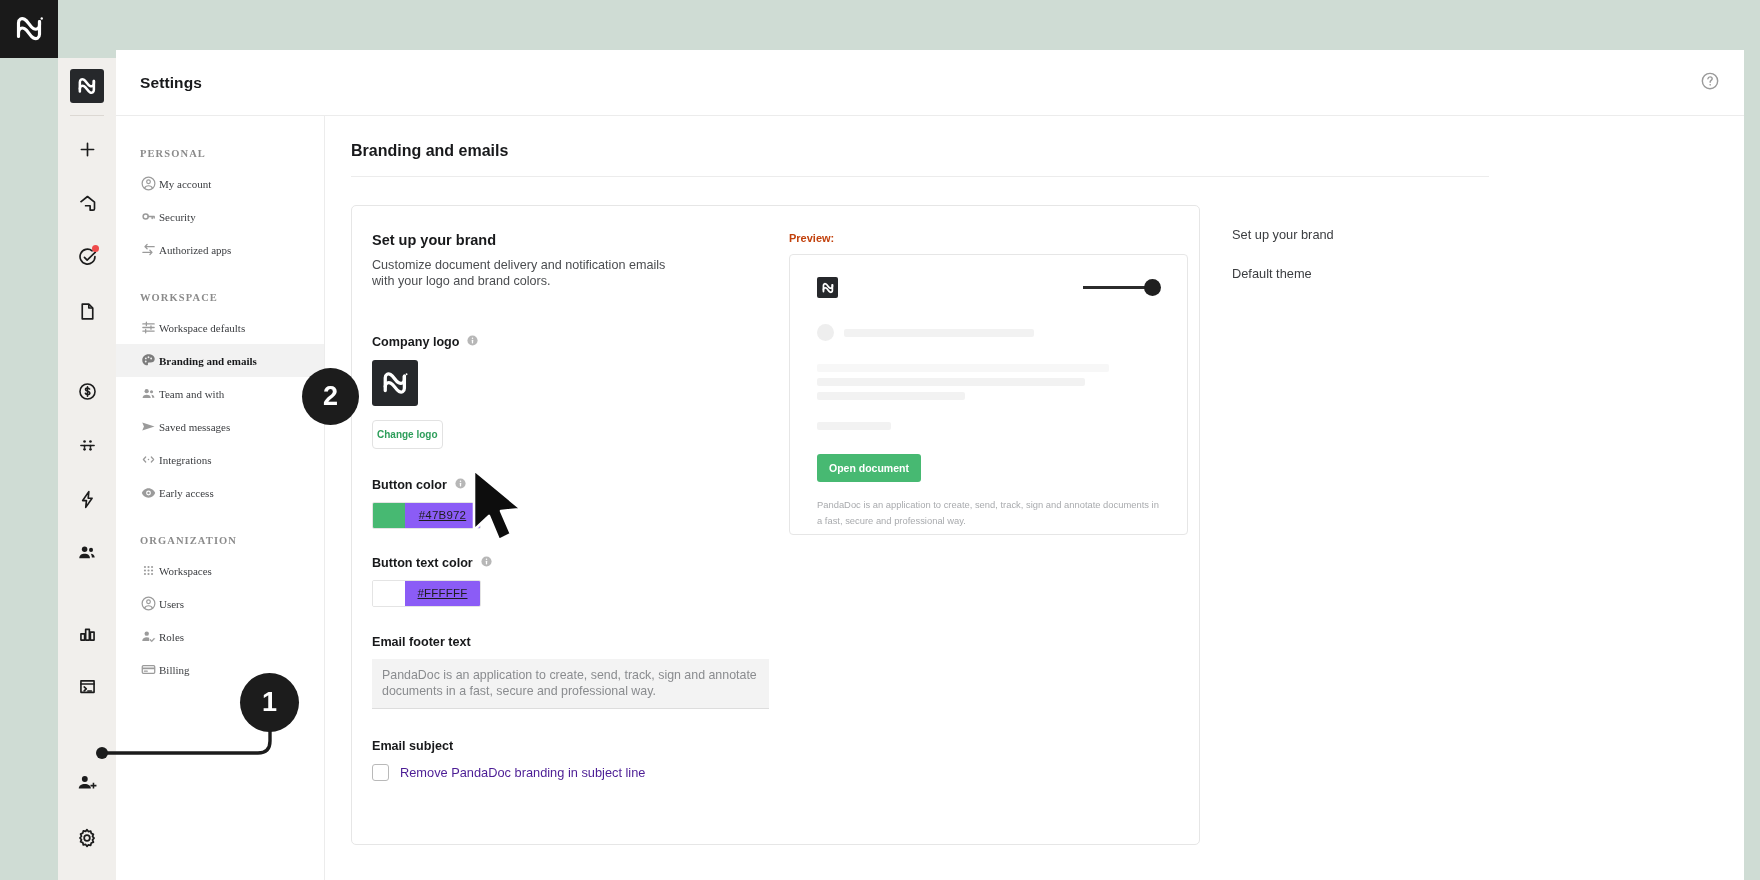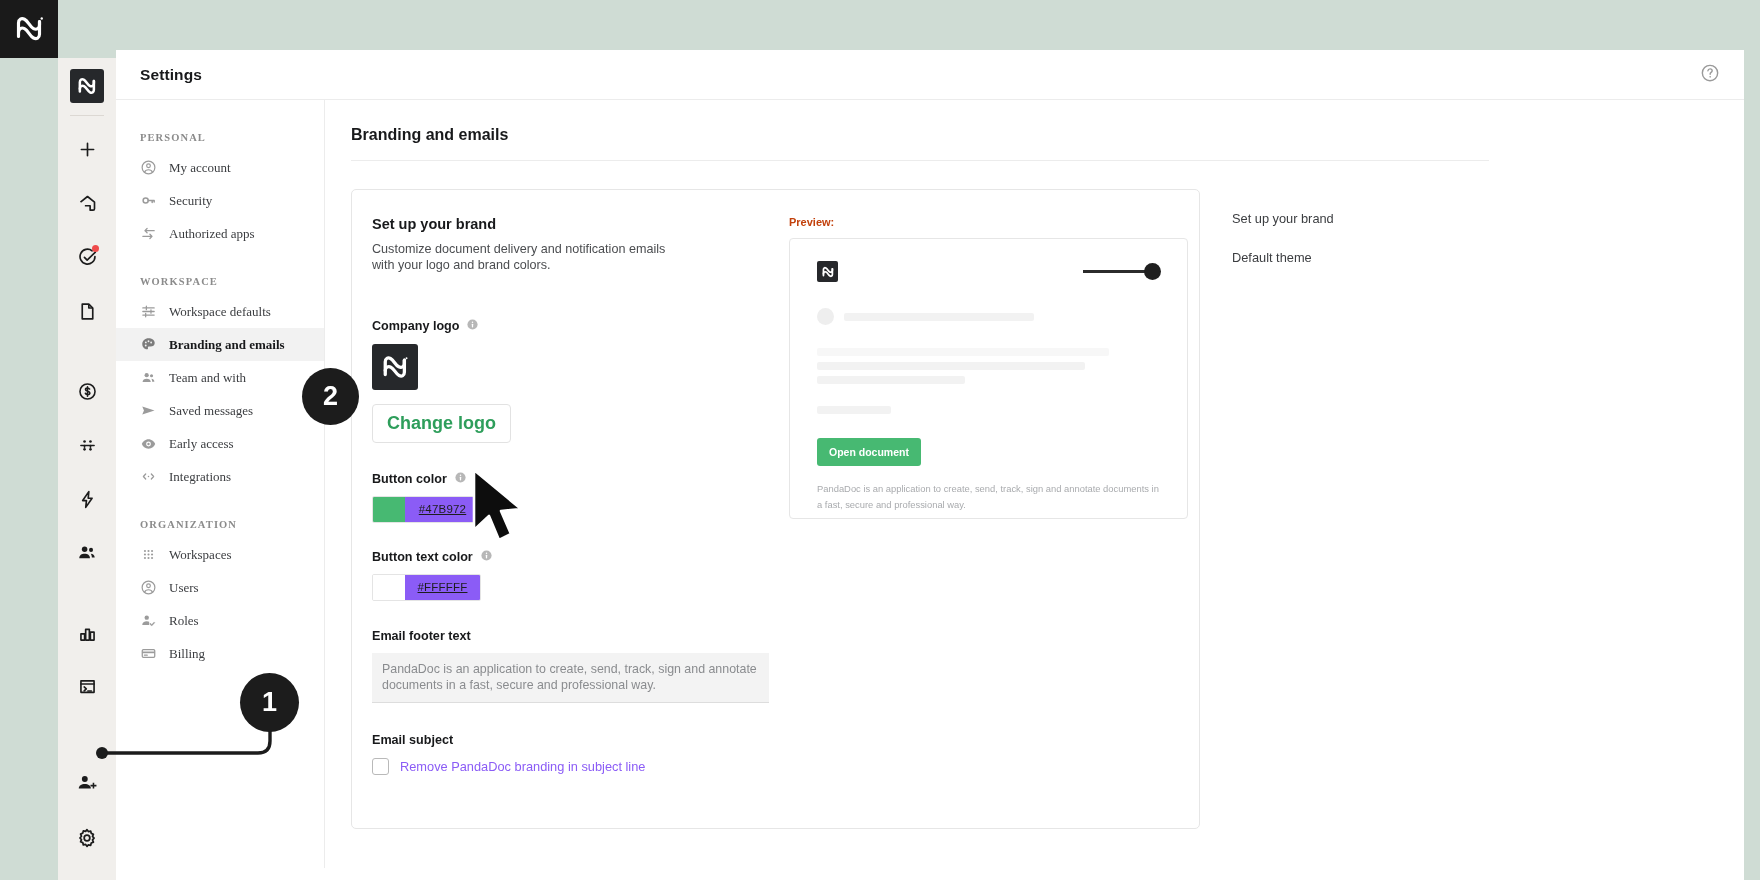--- a/index.html
+++ b/index.html
@@ -39,42 +39,42 @@
     border-radius: 50%; background: #ef4b4b;
   }
   .rail-spacer { flex: 1; }
 
   
   .panel {
     position: absolute; left: 116px; top: 50px; width: 1628px; height: 830px;
     background: #ffffff;
   }
   .panel-header {
-    height: 50px; border-bottom: 1px solid #ececec;
+    height: 66px; border-bottom: 1px solid #ececec;
     display: flex; align-items: center; padding: 0 24px 0 24px;
   }
   .panel-title { font-size: 15.5px; font-weight: bold; color: #18191b; letter-spacing: .1px; }
   .help-icon { margin-left: auto; color: #9a9a9a; cursor: pointer; }
 
   .panel-body { display: flex; height: calc(830px - 62px); }
 
   
   .settings-nav {
     width: 209px; flex: 0 0 209px; border-right: 1px solid #ececec;
     padding: 32px 0 0 0; background: #fff;
   }
   .nav-group-title {
     font-size: 10.5px; font-weight: bold; letter-spacing: 1.1px;
     color: #8b8b8b; padding: 0 0 8px 24px; text-transform: uppercase;
   }
   .nav-group { margin-bottom: 26px; font-family: Liberation Serif, serif; }
   .nav-item {
-    display: flex; align-items: center; gap: 12px;
+    display: flex; align-items: center; gap: 2px;
     height: 33px; padding-left: 24px; cursor: pointer; color: #3b3d40;
-    font-size: 13px;
+    font-size: 11px;
   }
   .nav-item .nav-ico { width: 17px; height: 17px; flex: 0 0 17px; color: #9b9b9b; display:flex; align-items:center; justify-content:center; }
   .nav-item.active { background: #f2f2f2; font-weight: bold; color: #18191b; }
   .nav-item.active .nav-ico { color: #7c7c7c; }
 
   
   .content { flex: 1; padding: 26px 0 0 26px; position: relative; overflow: hidden; }
   .content-title { font-size: 16px; font-weight: bold; color: #18191b; margin-bottom: 16px; }
   .content-rule { height: 1px; background: #ececec; width: 1138px; }
 
@@ -97,21 +97,21 @@
   }
   .info-icon { color: #b7b7b7; }
 
   .logo-box {
     width: 46px; height: 46px; background: #26282b; border-radius: 3px;
     display: flex; align-items: center; justify-content: center; margin-top: 10px;
   }
   .btn-outline {
     margin-top: 14px; display: inline-block;
     border: 1px solid #e2e2e2; border-radius: 4px; background: #fff;
-    padding: 8px 14px; font-size: 18px; font-weight: bold; color: #2e9e5b;
+    padding: 8px 4px; font-size: 10px; font-weight: bold; color: #2e9e5b;
     cursor: pointer;
   }
 
   .color-field {
     margin-top: 9px; display: flex; align-items: stretch;
     width: 109px; height: 27px; border: 1px solid #e4e4e4; border-radius: 2px; overflow: hidden;
   }
   .swatch { width: 32px; }
   .color-val {
     flex: 1; background: #8b5cf6; display: flex; align-items: center;
@@ -120,21 +120,21 @@
 
   .footer-textarea {
     margin-top: 10px; width: 397px; height: 50px;
     background: #f3f3f3; border: none; border-bottom: 1px solid #dddddd;
     padding: 8px 10px; font-size: 12.4px; color: #8a8c8f; line-height: 1.32;
     font-family: "Liberation Sans", sans-serif; resize: none;
   }
 
   .check-row { display: flex; align-items: center; gap: 11px; margin-top: 11px; }
   .checkbox { width: 17px; height: 17px; border: 1.5px solid #b9b9b9; border-radius: 3px; background: #fff; cursor: pointer; }
-  .check-label { font-size: 12.8px; color: #8b5cf6; }
+  .check-label { font-size: 12.8px; color: #4c1d95; }
 
   .preview-label { font-size: 11px; font-weight: bold; color: #c2410c; }
   .preview-box {
     margin-top: 10px; width: 399px; height: 281px;
     border: 1px solid #e6e6e6; border-radius: 4px; background: #fff;
     padding: 22px 26px 0 27px; position: relative;
   }
   .pv-top { display: flex; align-items: center; }
   .pv-logo { width: 21px; height: 21px; background: #26282b; border-radius: 2px; display:flex; align-items:center; justify-content:center; }
   .pv-line-wrap { margin-left: auto; display: flex; align-items: center; }
@@ -373,38 +373,38 @@
             <span class="nav-ico">
               <svg width="17" height="17" viewBox="0 0 24 24" fill="currentColor">
                 <path d="M3.2 6.2 20.5 12 3.2 17.8l2.4-5.8z"></path>
               </svg>
             </span>
             <span>Saved messages</span>
           </div>
 
           <div class="nav-item">
             <span class="nav-ico">
+              <svg width="17" height="17" viewBox="0 0 24 24" fill="none" stroke="currentColor" stroke-width="1.8" stroke-linecap="round" stroke-linejoin="round">
+                <path d="M8 8.5 4.8 12 8 15.5"></path>
+                  <path d="M16 8.5 19.2 12 16 15.5"></path>
+                <circle cx="12" cy="12" r="1.1" fill="currentColor" stroke="none"></circle>
+              </svg>
+            </span>
+            <span>Integrations</span>
+          </div>
+
+          <div class="nav-item">
+            <span class="nav-ico">
               <svg width="18" height="18" viewBox="0 0 24 24" fill="currentColor">
                 <path d="M12 5.4c-4.6 0-8.2 3.4-9.4 6.6 1.2 3.2 4.8 6.6 9.4 6.6s8.2-3.4 9.4-6.6C20.2 8.8 16.6 5.4 12 5.4z"></path>
                 <circle cx="12" cy="12" r="3.4" fill="#fff"></circle>
                 <circle cx="12" cy="12" r="1.7" fill="currentColor"></circle>
               </svg>
             </span>
             <span>Early access</span>
-          </div>
-
-          <div class="nav-item">
-            <span class="nav-ico">
-              <svg width="17" height="17" viewBox="0 0 24 24" fill="none" stroke="currentColor" stroke-width="1.8" stroke-linecap="round" stroke-linejoin="round">
-                <path d="M8 8.5 4.8 12 8 15.5"></path>
-                  <path d="M16 8.5 19.2 12 16 15.5"></path>
-                <circle cx="12" cy="12" r="1.1" fill="currentColor" stroke="none"></circle>
-              </svg>
-            </span>
-            <span>Integrations</span>
           </div>
         </div>
 
         <div class="nav-group">
           <div class="nav-group-title">ORGANIZATION</div>
 
           <div class="nav-item">
             <span class="nav-ico">
               <svg width="17" height="17" viewBox="0 0 24 24" fill="currentColor">
                 <circle cx="7" cy="7" r="1.5"></circle>

